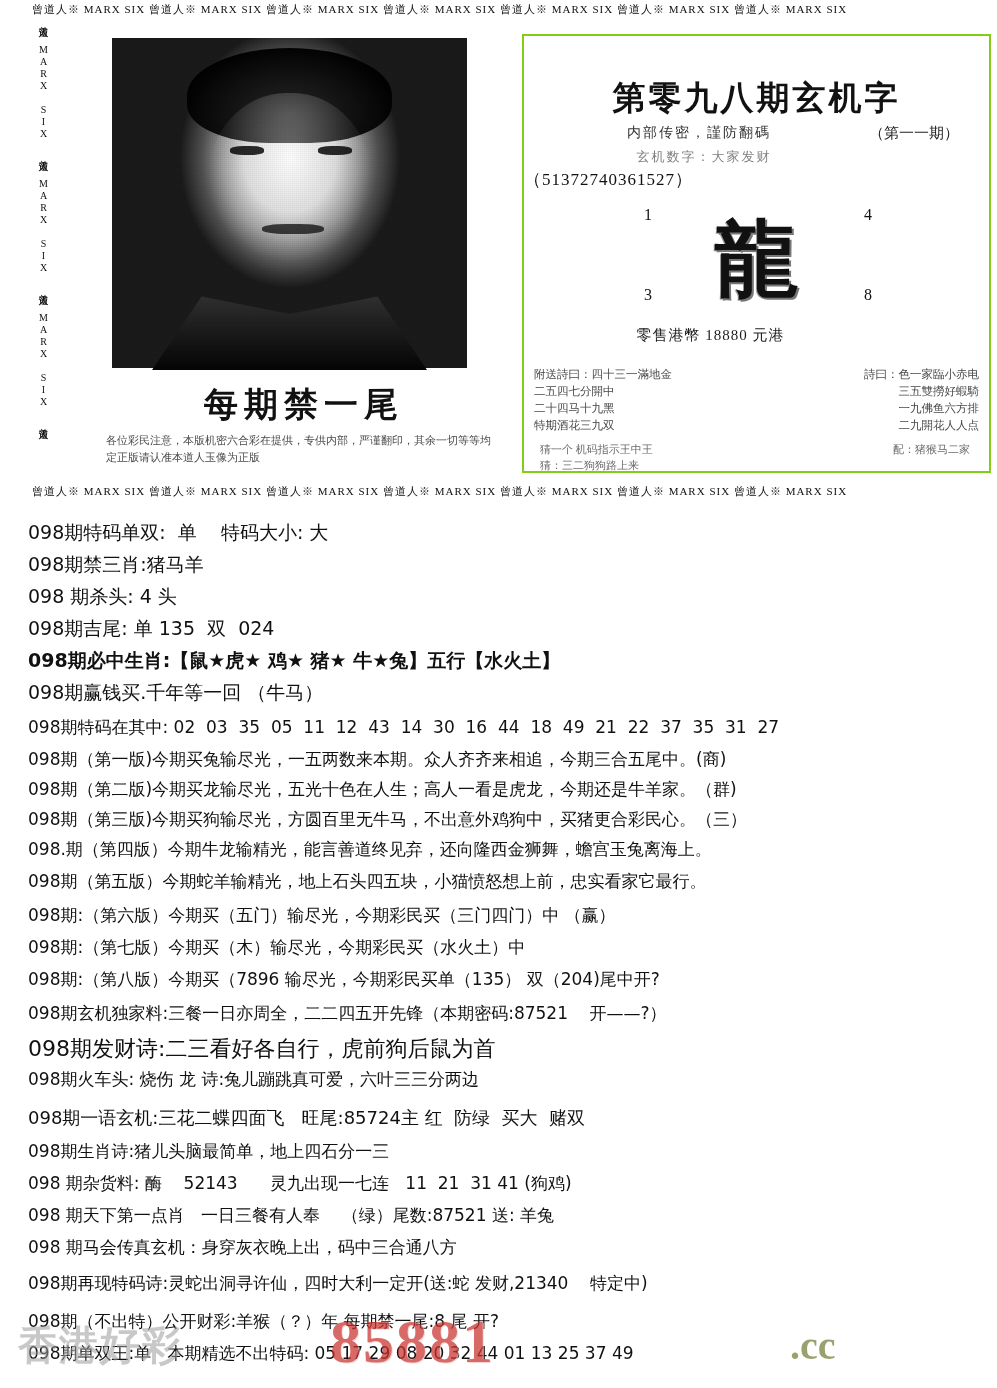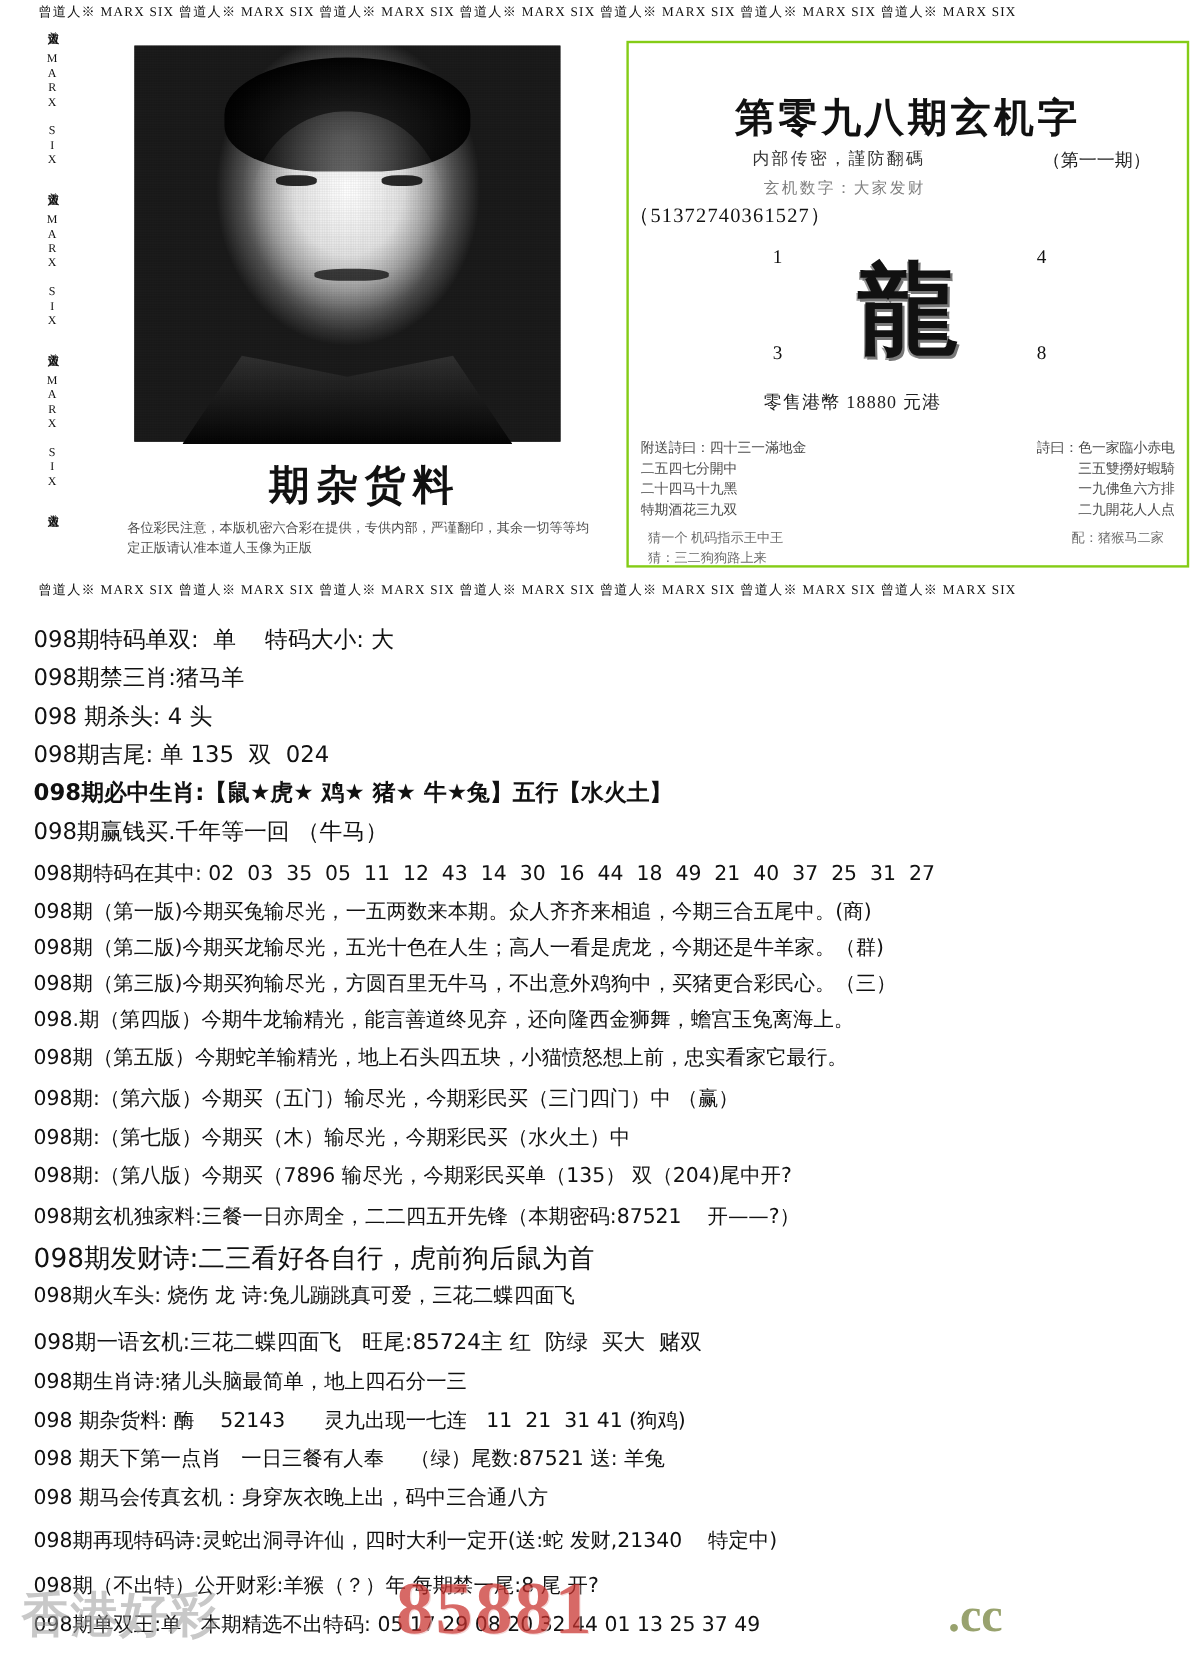--- a/index.html
+++ b/index.html
@@ -68,21 +68,21 @@
   <div id="photo-box">
     <div id="photo">
       <div class="hair"></div>
       <div class="face-shadow"></div>
       <div class="eye-l"></div>
       <div class="eye-r"></div>
       <div class="mouth"></div>
       <div class="collar"></div>
       <div class="grain"></div>
     </div>
-    <div id="photo-caption">期杂货料</div>
+    <div id="photo-caption">每期禁一尾</div>
     <div id="photo-note">各位彩民注意，本版机密六合彩在提供，专供内部，严谨翻印，其余一切等等均定正版请认准本道人玉像为正版</div>
   </div>
 
   <div id="right-panel">
     <div id="rp-title">第零九八期玄机字</div>
     <div id="rp-sub1">内部传密，謹防翻碼</div>
     <div id="rp-issue">（第一一期）</div>
     <div id="rp-sub2">玄机数字：大家发财</div>
     <div id="rp-code">（51372740361527）</div>
     <div id="rp-big">龍</div>
@@ -109,32 +109,32 @@
   </div>
 </div>
 
 <div id="lines">
     <div class="line" style="position: absolute; left: 28px; top: 0px; font-size: 19px; font-weight: normal;">098期特码单双:  单    特码大小: 大</div>
     <div class="line" style="position: absolute; left: 28px; top: 32px; font-size: 19px; font-weight: normal;">098期禁三肖:猪马羊</div>
     <div class="line" style="position: absolute; left: 28px; top: 64px; font-size: 19px; font-weight: normal;">098 期杀头: 4 头</div>
     <div class="line" style="position: absolute; left: 28px; top: 96px; font-size: 19px; font-weight: normal;">098期吉尾: 单 135  双  024</div>
     <div class="line" style="position: absolute; left: 28px; top: 128px; font-size: 19px; font-weight: bold;">098期必中生肖:【鼠★虎★ 鸡★ 猪★ 牛★兔】五行【水火土】</div>
     <div class="line" style="position: absolute; left: 28px; top: 160px; font-size: 19px; font-weight: normal;">098期赢钱买.千年等一回 （牛马）</div>
-    <div class="line" style="position: absolute; left: 28px; top: 196px; font-size: 17px; font-weight: normal;">098期特码在其中: 02  03  35  05  11  12  43  14  30  16  44  18  49  21  40  37  25  31  27</div>
+    <div class="line" style="position: absolute; left: 28px; top: 196px; font-size: 17px; font-weight: normal;">098期特码在其中: 02  03  35  05  11  12  43  14  30  16  44  18  49  21  22  37  35  31  27</div>
     <div class="line" style="position: absolute; left: 28px; top: 228px; font-size: 17px; font-weight: normal;">098期（第一版)今期买兔输尽光，一五两数来本期。众人齐齐来相追，今期三合五尾中。(商)</div>
     <div class="line" style="position: absolute; left: 28px; top: 258px; font-size: 17px; font-weight: normal;">098期（第二版)今期买龙输尽光，五光十色在人生；高人一看是虎龙，今期还是牛羊家。（群)</div>
     <div class="line" style="position: absolute; left: 28px; top: 288px; font-size: 17px; font-weight: normal;">098期（第三版)今期买狗输尽光，方圆百里无牛马，不出意外鸡狗中，买猪更合彩民心。（三）</div>
     <div class="line" style="position: absolute; left: 28px; top: 318px; font-size: 17px; font-weight: normal;">098.期（第四版）今期牛龙输精光，能言善道终见弃，还向隆西金狮舞，蟾宫玉兔离海上。</div>
     <div class="line" style="position: absolute; left: 28px; top: 350px; font-size: 17px; font-weight: normal;">098期（第五版）今期蛇羊输精光，地上石头四五块，小猫愤怒想上前，忠实看家它最行。</div>
     <div class="line" style="position: absolute; left: 28px; top: 384px; font-size: 17px; font-weight: normal;">098期:（第六版）今期买（五门）输尽光，今期彩民买（三门四门）中 （赢）</div>
     <div class="line" style="position: absolute; left: 28px; top: 416px; font-size: 17px; font-weight: normal;">098期:（第七版）今期买（木）输尽光，今期彩民买（水火土）中</div>
     <div class="line" style="position: absolute; left: 28px; top: 448px; font-size: 17px; font-weight: normal;">098期:（第八版）今期买（7896 输尽光，今期彩民买单（135） 双（204)尾中开?</div>
     <div class="line" style="position: absolute; left: 28px; top: 482px; font-size: 17px; font-weight: normal;">098期玄机独家料:三餐一日亦周全，二二四五开先锋（本期密码:87521    开——?）</div>
     <div class="line" style="position: absolute; left: 28px; top: 514px; font-size: 22px; font-weight: normal;">098期发财诗:二三看好各自行，虎前狗后鼠为首</div>
-    <div class="line" style="position: absolute; left: 28px; top: 548px; font-size: 17px; font-weight: normal;">098期火车头: 烧伤 龙 诗:兔儿蹦跳真可爱，三花二蝶四面飞</div>
+    <div class="line" style="position: absolute; left: 28px; top: 548px; font-size: 17px; font-weight: normal;">098期火车头: 烧伤 龙 诗:兔儿蹦跳真可爱，六叶三三分两边</div>
     <div class="line" style="position: absolute; left: 28px; top: 586px; font-size: 18px; font-weight: normal;">098期一语玄机:三花二蝶四面飞   旺尾:85724主 红  防绿  买大  赌双</div>
     <div class="line" style="position: absolute; left: 28px; top: 620px; font-size: 17px; font-weight: normal;">098期生肖诗:猪儿头脑最简单，地上四石分一三</div>
     <div class="line" style="position: absolute; left: 28px; top: 652px; font-size: 17px; font-weight: normal;">098 期杂货料: 酶    52143      灵九出现一七连   11  21  31 41 (狗鸡)</div>
     <div class="line" style="position: absolute; left: 28px; top: 684px; font-size: 17px; font-weight: normal;">098 期天下第一点肖   一日三餐有人奉    （绿）尾数:87521 送: 羊兔</div>
     <div class="line" style="position: absolute; left: 28px; top: 716px; font-size: 17px; font-weight: normal;">098 期马会传真玄机：身穿灰衣晚上出，码中三合通八方</div>
     <div class="line" style="position: absolute; left: 28px; top: 752px; font-size: 17px; font-weight: normal;">098期再现特码诗:灵蛇出洞寻许仙，四时大利一定开(送:蛇 发财,21340    特定中)</div>
     <div class="line" style="position: absolute; left: 28px; top: 790px; font-size: 17px; font-weight: normal;">098期（不出特）公开财彩:羊猴（？）年 每期禁一尾:8 尾 开?</div>
     <div class="line" style="position: absolute; left: 28px; top: 822px; font-size: 17px; font-weight: normal;">098期单双王:单   本期精选不出特码: 05 17 29 08 20 32 44 01 13 25 37 49</div>
   </div>
 

